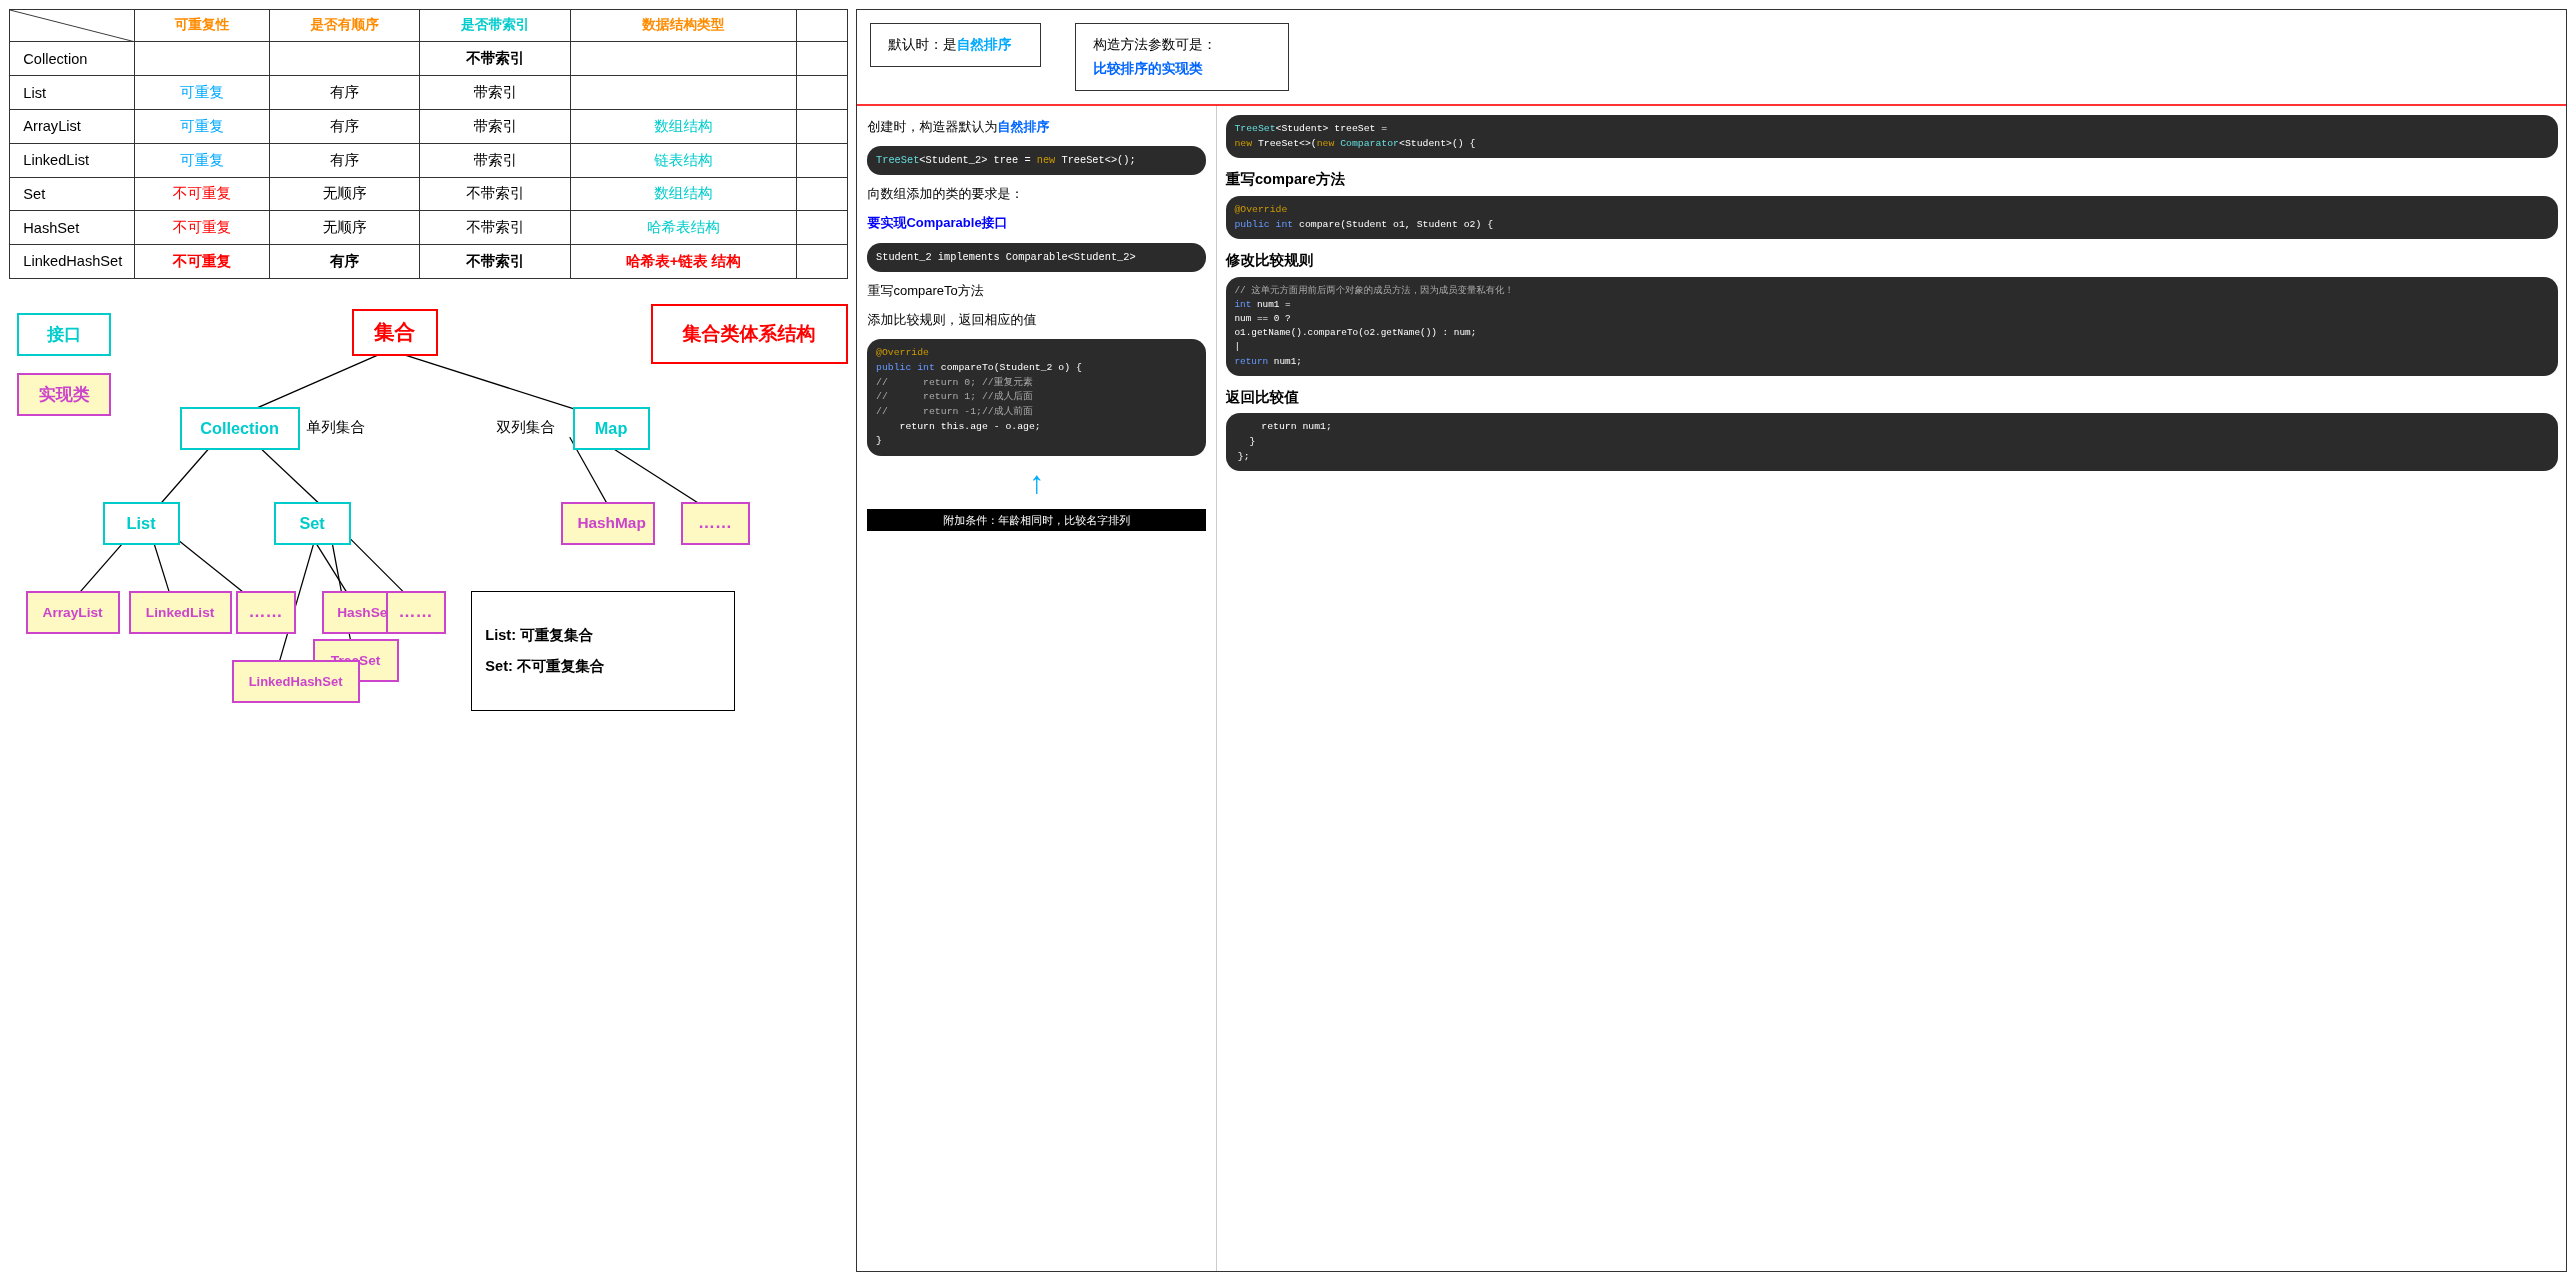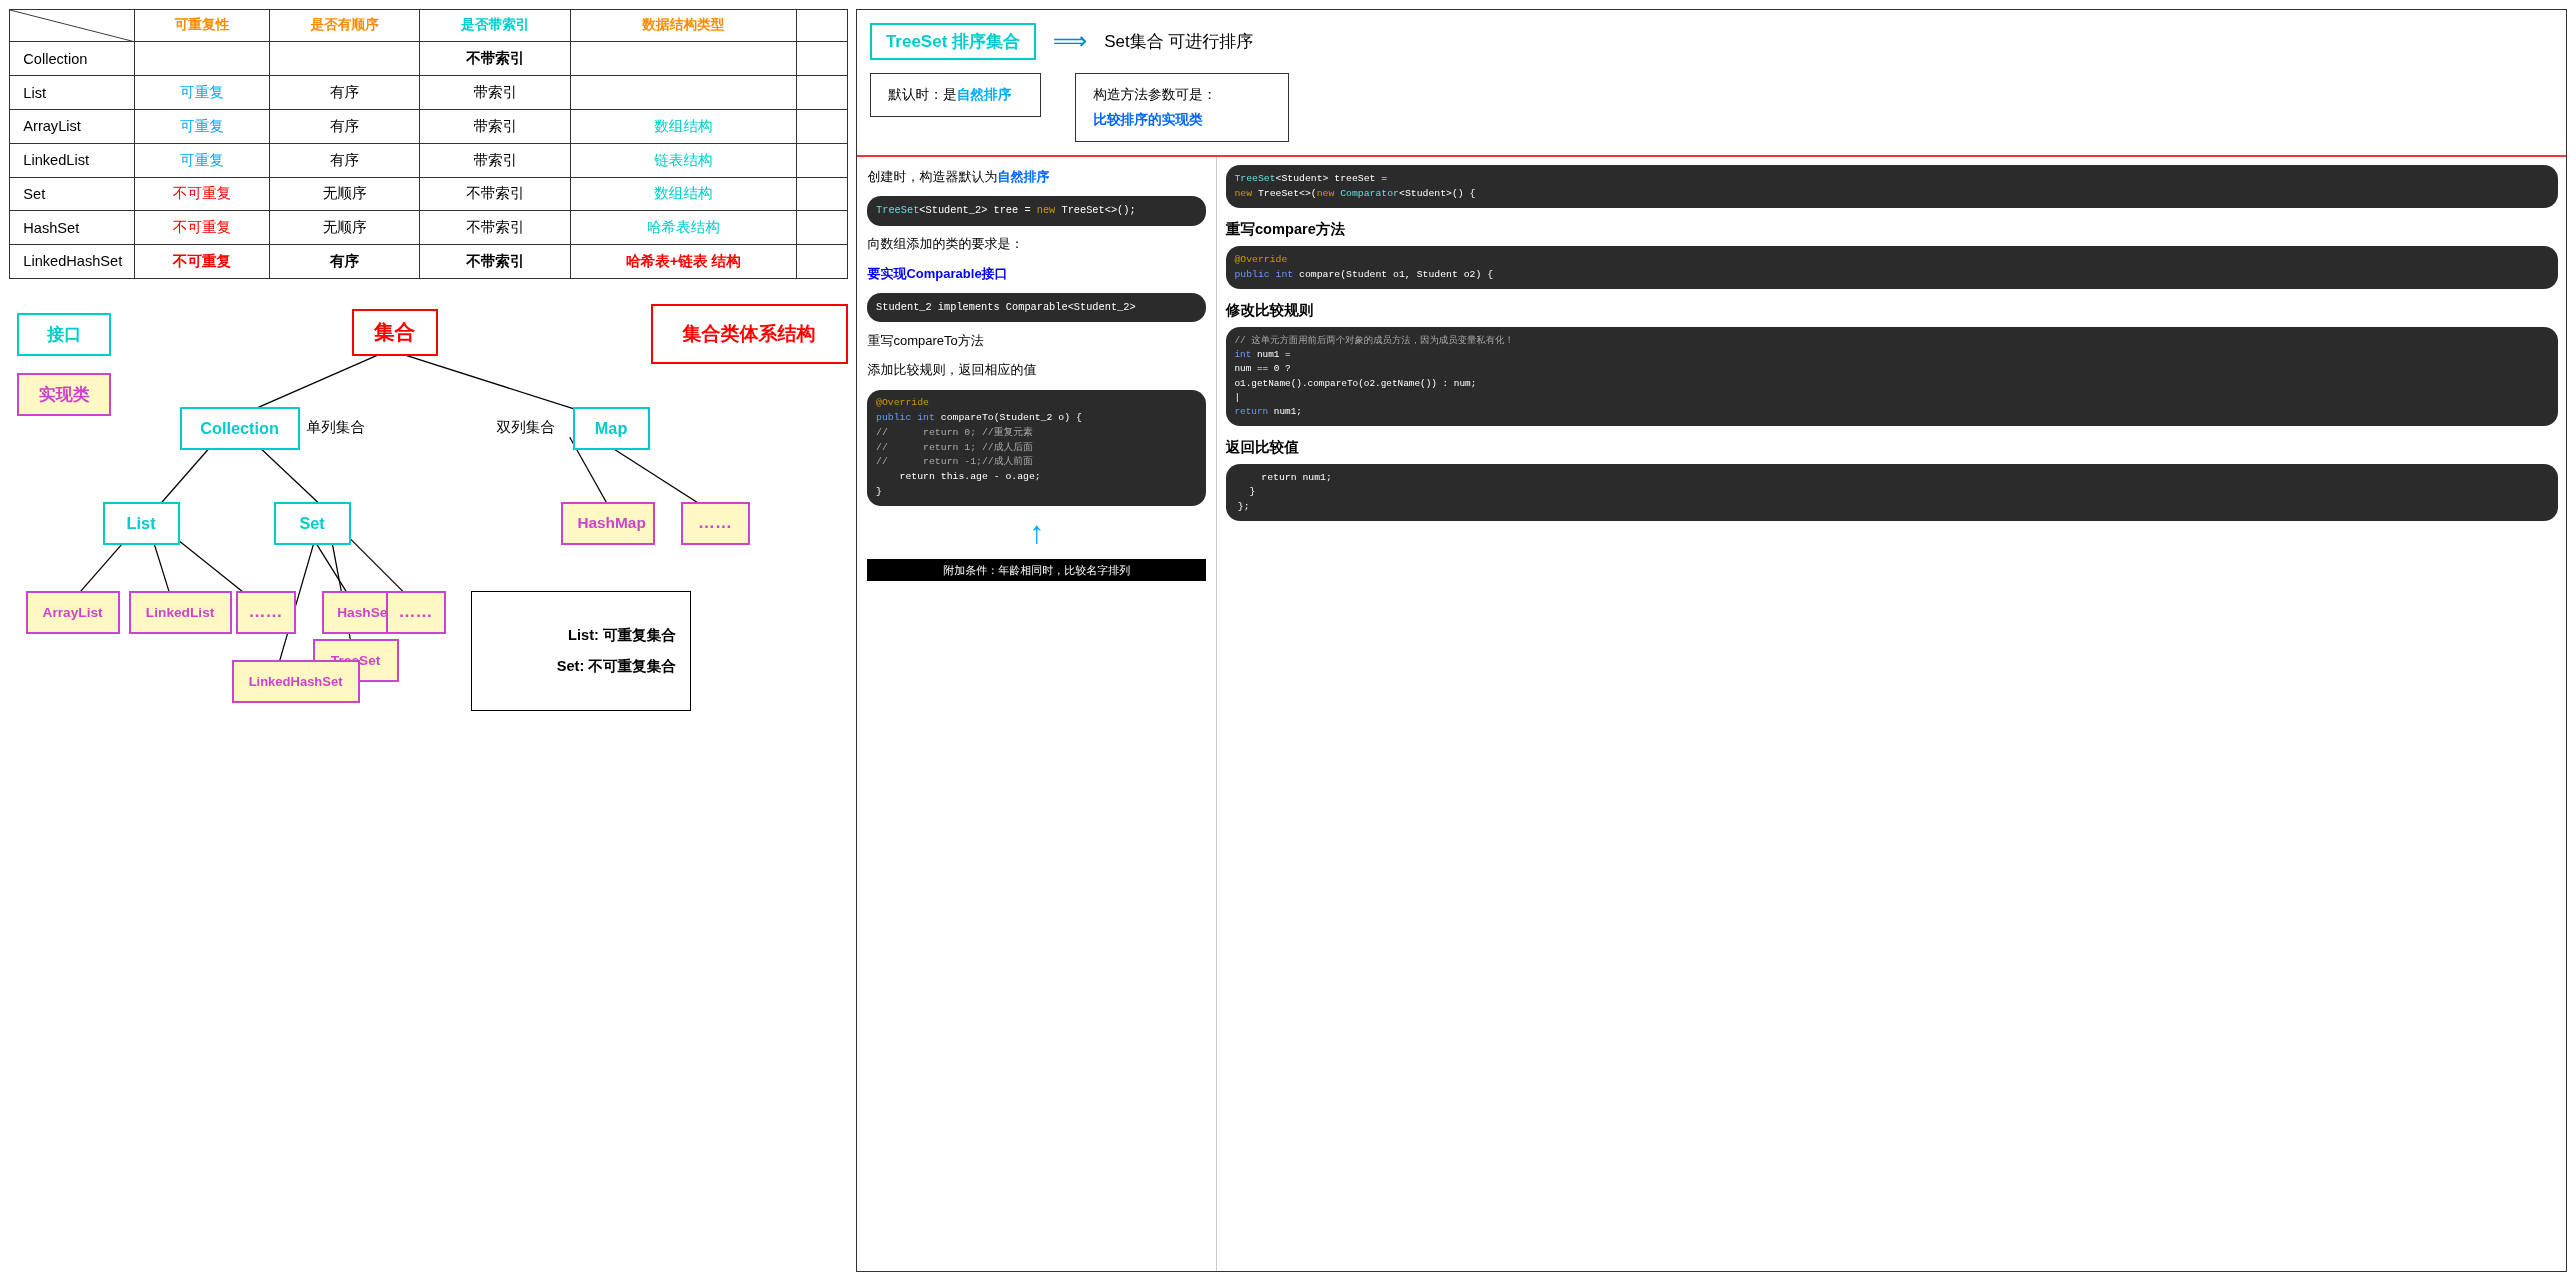--- a/index.html
+++ b/index.html
@@ -441,42 +441,33 @@
         </div>
 
         <div class="box box-purple-border" style="left:304px;top:343px;width:86px;height:43px;font-size:13.7px;">
           <span>TreeSet</span>
         </div>
 
         <div class="box box-purple-border" style="left:223px;top:364px;width:128px;height:43px;font-size:13px;">
           <span>LinkedHashSet</span>
         </div>
 
-        <div class="box box-black-border" style="left:462px;top:295px;width:220px;height:120px;display:flex;flex-direction:column;align-items:flex-end;justify-content:center;padding:13.7px;gap:12px;">
+        <div class="box box-black-border" style="left:462px;top:295px;width:264px;height:120px;display:flex;flex-direction:column;align-items:flex-start;justify-content:center;padding:13.7px;gap:12px;">
           <div style="font-size:14.6px;">List:  可重复集合</div>
           <div style="font-size:14.6px;">Set:  不可重复集合</div>
         </div>
 
       </div>
     </div>
 
   </div>
 
   <div class="right-panel">
 
     <div class="right-top">
-      <div class="treeset-header">
-        <div class="treeset-box">
-          <span>TreeSet 排序集合</span>
-        </div>
-        <div class="arrow-right">⟹</div>
-        <div class="set-desc">
-          <span>Set集合   可进行排序</span>
-        </div>
-      </div>
 
       <div class="right-top-info">
         <div class="info-box">
           <span>默认时：是</span><span class="highlight-cyan" style="color:#00aaff;font-weight:bold;font-size:13.7px;">自然排序</span>
         </div>
         <div class="construct-box">
           <div style="font-size:13.7px;margin-bottom:6.9px;">构造方法参数可是：</div>
           <div style="color:#0066ff;font-size:13.7px;font-weight:bold;">比较排序的实现类</div>
         </div>
       </div>

